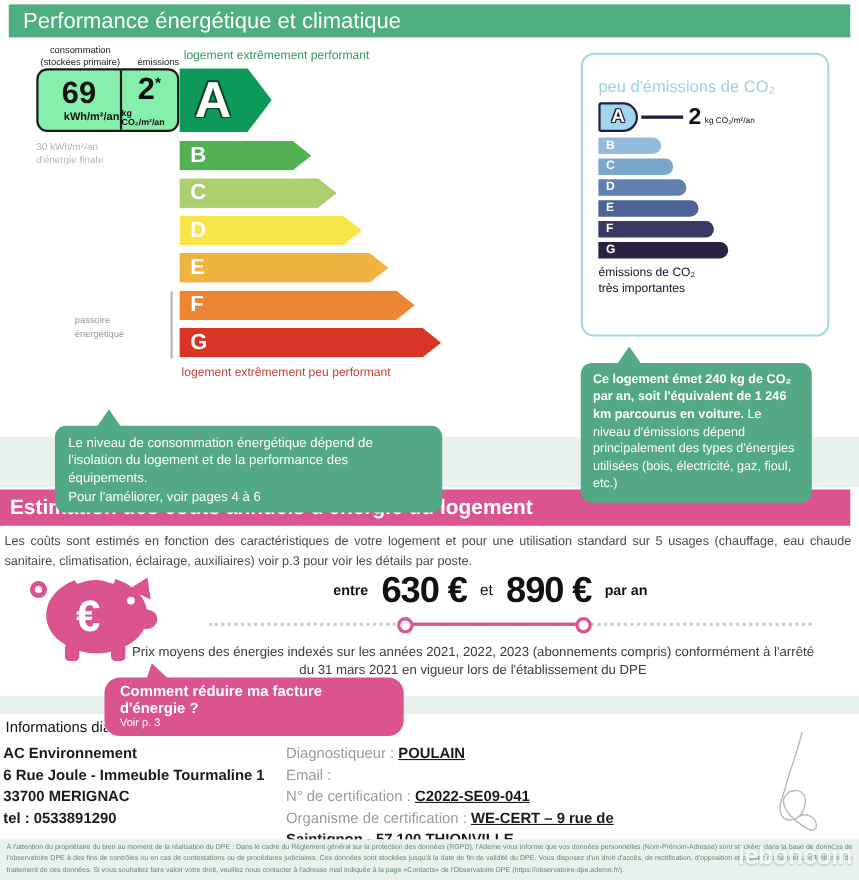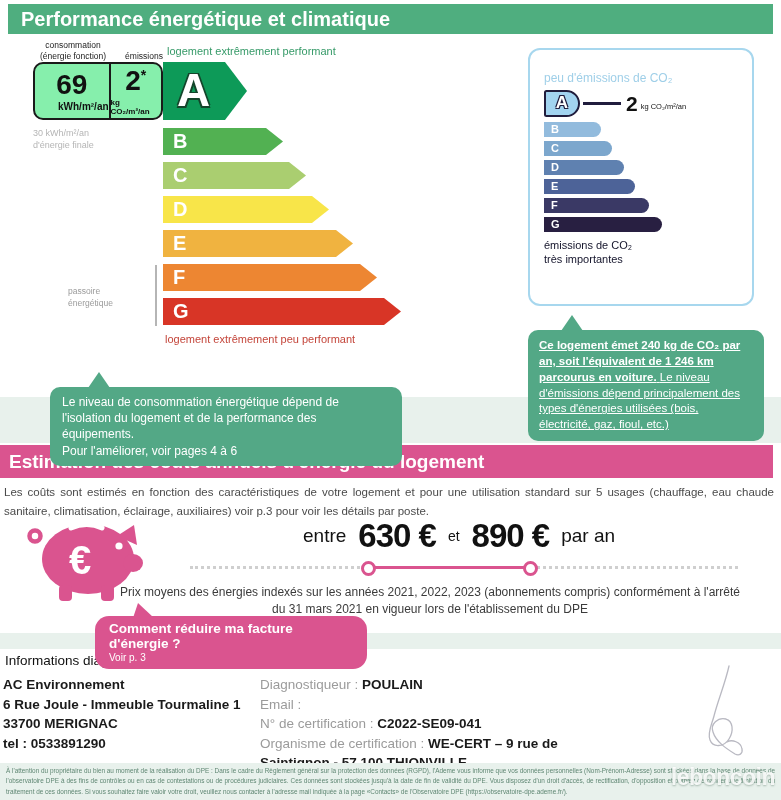--- a/index.html
+++ b/index.html
@@ -6,21 +6,21 @@
   #page {
     position:relative; width:781px; height:800px; overflow:hidden;
     background:#ffffff; font-family:"Liberation Sans", sans-serif;
     --header-green:#4FAE7F; --bubble-green:#53A886; --pink:#DA548F;
     --band:#E8F1EC; --blue-border:#A7D7EE; --light-blue:#9FCFE8;
   }
   .abs { position:absolute; }
 
   
   .green-header { left:8px; top:4px; width:765px; height:30px; background:var(--header-green);
-    color:#fff; font-weight:bold; font-size:20px; line-height:30px; padding-left:13px; box-sizing:border-box; }
+    color:#fff; font-weight:normal; font-size:20px; line-height:30px; padding-left:13px; box-sizing:border-box; }
 
   
   .lbl-consumption { left:26px; top:40px; width:94px; font-size:8.5px; color:#222; text-align:center; white-space:pre-line; line-height:1.3; }
   .lbl-emissions { left:116px; top:51px; width:56px; font-size:8.5px; color:#222; text-align:center; }
   .lbl-best { left:167px; top:45px; font-size:11px; color:#369A68; }
   .value-box { left:33px; top:62px; width:130px; height:58px; background:#86efac; border:2.5px solid #1a1a1a;
     border-radius:10px; box-sizing:border-box; display:flex; z-index:2; }
   .vcell { flex:1; display:flex; flex-direction:column; align-items:center; justify-content:center; }
   .vnum { font-size:28px; font-weight:bold; color:#111; line-height:1; }
   .vnum sup { font-size:14px; }
@@ -37,21 +37,21 @@
     padding-left:10px; box-sizing:border-box;
     clip-path:polygon(0 0, calc(100% - 17px) 0, 100% 50%, calc(100% - 17px) 100%, 0 100%); }
   .passoire { left:68px; top:286px; width:74px; font-size:8.5px; color:#9a9a9a; white-space:pre-line; line-height:1.4; }
   .passoire-line { left:155px; top:265px; width:2px; height:61px; background:#b5b5b5; }
   .lbl-worst { left:165px; top:333px; font-size:11px; color:#C4453A; }
 
   
   .co2-box { left:528px; top:48px; width:226px; height:258px; border:2px solid var(--blue-border);
     border-radius:12px; box-sizing:border-box; padding:12px 14px 0; background:#fff; }
   .co2-title { font-size:13px; color:#14142b; white-space:pre-line; line-height:1.3; }
-  .co2-low { margin-top:9px; font-size:12px; color:var(--light-blue); }
+  .co2-low { margin-top:9px; font-size:15px; color:var(--light-blue); }
   .co2-arow { margin-top:3px; display:flex; align-items:center; height:30px; }
   .co2-abubble { width:36px; height:27px; border:2.5px solid #201d3d; border-radius:3px 16px 16px 3px;
     box-sizing:border-box; color:#fff; font-weight:bold; font-size:17px; line-height:21px; text-align:center;
     text-shadow:-1px -1px 0 #201d3d,1px -1px 0 #201d3d,-1px 1px 0 #201d3d,1px 1px 0 #201d3d; }
   .co2-dash { width:38px; height:3px; background:#201d3d; margin:0 5px 0 3px; }
   .co2-val { font-size:21px; font-weight:bold; color:#111; line-height:1; }
   .co2-unit { font-size:7.5px; color:#111; margin-left:3px; margin-top:7px; }
   .co2-bars { margin-top:4px; }
   .co2-bar { height:15px; margin-bottom:4px; border-radius:0 9px 9px 0; color:#fff; font-weight:bold;
     font-size:11px; line-height:15px; padding-left:7px; box-sizing:border-box; }
@@ -59,68 +59,68 @@
 
   
   .band { left:0; width:781px; background:var(--band); z-index:0; }
   .band1 { top:397px; height:46px; }
   .band2 { top:633px; height:16px; }
   .bubble { background:var(--bubble-green); color:#fff; border-radius:10px; z-index:2; }
   .bubble::before { content:""; position:absolute; top:-15px; width:0; height:0;
     border-left:11px solid transparent; border-right:11px solid transparent; border-bottom:16px solid var(--bubble-green); }
   .bubble-energy { left:50px; top:387px; width:352px; padding:7px 12px; font-size:12px; line-height:1.35; white-space:pre-line; box-sizing:border-box; }
   .bubble-energy::before { left:38px; }
-  .bubble-co2 { left:528px; top:330px; width:236px; padding:8px 11px; font-size:11.5px; line-height:1.38; box-sizing:border-box;text-decoration:underline; }
+  .bubble-co2 { left:528px; top:330px; width:210px; padding:8px 11px; font-size:11.5px; line-height:1.38; box-sizing:border-box; }
   .bubble-co2::before { left:33px; }
   .bubble-co2 b { display:inline; }
 
   
   .pink-header { left:0; top:445px; width:773px; height:33px; background:var(--pink); color:#fff;
     font-weight:bold; font-size:19px; line-height:33px; padding-left:9px; box-sizing:border-box; }
   .cost-desc { left:4px; top:483px; width:770px; font-size:11.5px; color:#4a4a4a; text-align:justify; line-height:1.65; }
   .piggy { left:25px; top:513px; }
   .cost-line { left:303px; top:517px; display:flex; align-items:center; color:#111; }
-  .cl-small { font-size:19px; font-weight:normal; }
+  .cl-small { font-size:13px; font-weight:bold; }
   .cl-amount { font-size:33px; font-weight:bold; letter-spacing:-1px; margin:0 12px; }
   .cl-et { font-size:14px; font-weight:normal; }
   .dotline { left:190px; top:566px; width:548px; border-top:3px dotted #cfcfcf; }
   .rangeline { left:368px; top:566px; width:162px; height:3px; background:var(--pink); z-index:1; }
   .rangedot { width:9px; height:9px; border:3.5px solid var(--pink); border-radius:50%; background:#fff; top:561px; z-index:1; }
   .dot1 { left:361px; } .dot2 { left:523px; }
   .price-note { left:120px; top:584px; width:620px; text-align:center; font-size:12px; color:#3b3b3b; line-height:1.45; }
   .bubble-cost { left:95px; top:616px; width:272px; background:var(--pink); border-radius:14px; color:#fff;
     padding:5px 14px 6px; box-sizing:border-box; z-index:2; }
   .bubble-cost::before { content:""; position:absolute; left:38px; top:-13px; width:0; height:0;
     border-left:5px solid transparent; border-right:16px solid transparent; border-bottom:15px solid var(--pink); }
   .bc-title { font-size:13.5px; font-weight:bold; }
   .bc-sub { font-size:10px; margin-top:1px; }
 
   
   .info-title { left:5px; top:653px; font-size:13.5px; color:#111; }
   .info-left { left:3px; top:675px; font-size:13.5px; line-height:19.5px; color:#1a1a1a; font-weight:bold; }
   .info-right { left:260px; top:675px; width:348px; font-size:13.5px; line-height:19.5px; }
   .ilabel { color:#9b9b9b; }
-  .ivalue { color:#1a1a1a; font-weight:bold; }
+  .ivalue { color:#1a1a1a; font-weight:bold;text-decoration:underline; }
   .signature { left:683px; top:662px; }
 
   
   .footer { left:0; top:763px; width:781px; height:37px; background:var(--band); box-sizing:border-box; padding:3px 6px; }
   .footer-text { font-size:6.4px; color:#5E8672; text-align:justify; line-height:1.62; }
   .watermark { right:6px; top:764px; font-size:23px; font-weight:bold; color:rgba(255,255,255,0.85);
     text-shadow:0 1px 2px rgba(90,120,105,0.45); letter-spacing:-0.5px; z-index:3; }
 </style>
 </head>
 <body>
 
 <div id="page" style="--header-green: #4FAE7F; --bubble-green: #53A886; --pink: #DA548F; --band: #E8F1EC; --blue-border: #A7D7EE; --light-blue: #9FCFE8;">
 
   <div class="abs green-header">Performance énergétique et climatique</div>
 
   <div class="abs lbl-consumption">consommation
-(énergie fonction)</div>
+(stockées primaire)</div>
   <div class="abs lbl-emissions">émissions</div>
   <div class="abs lbl-best">logement extrêmement performant</div>
 
   <div class="abs value-box">
     <div class="vcell">
       <div class="vnum">69</div>
       <div class="vunit1">kWh/m²/an</div>
     </div>
     <div class="vdiv"></div>
     <div class="vcell">

